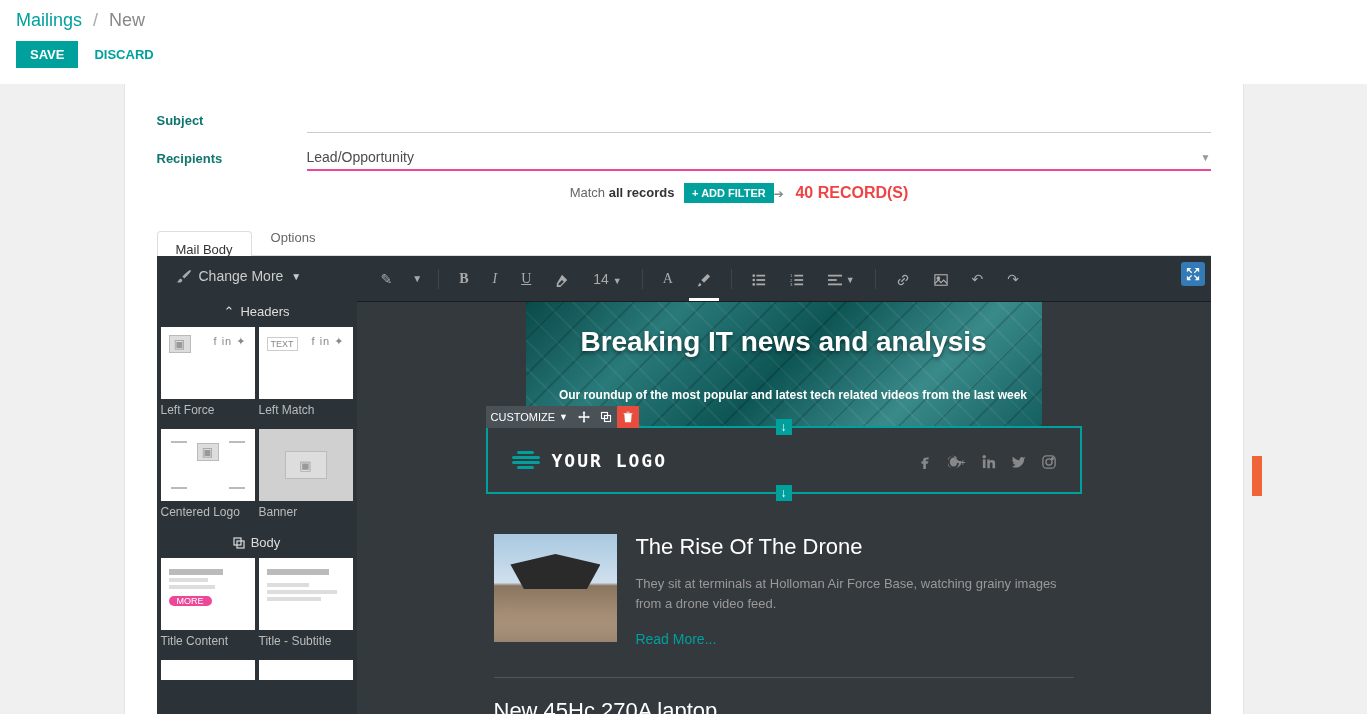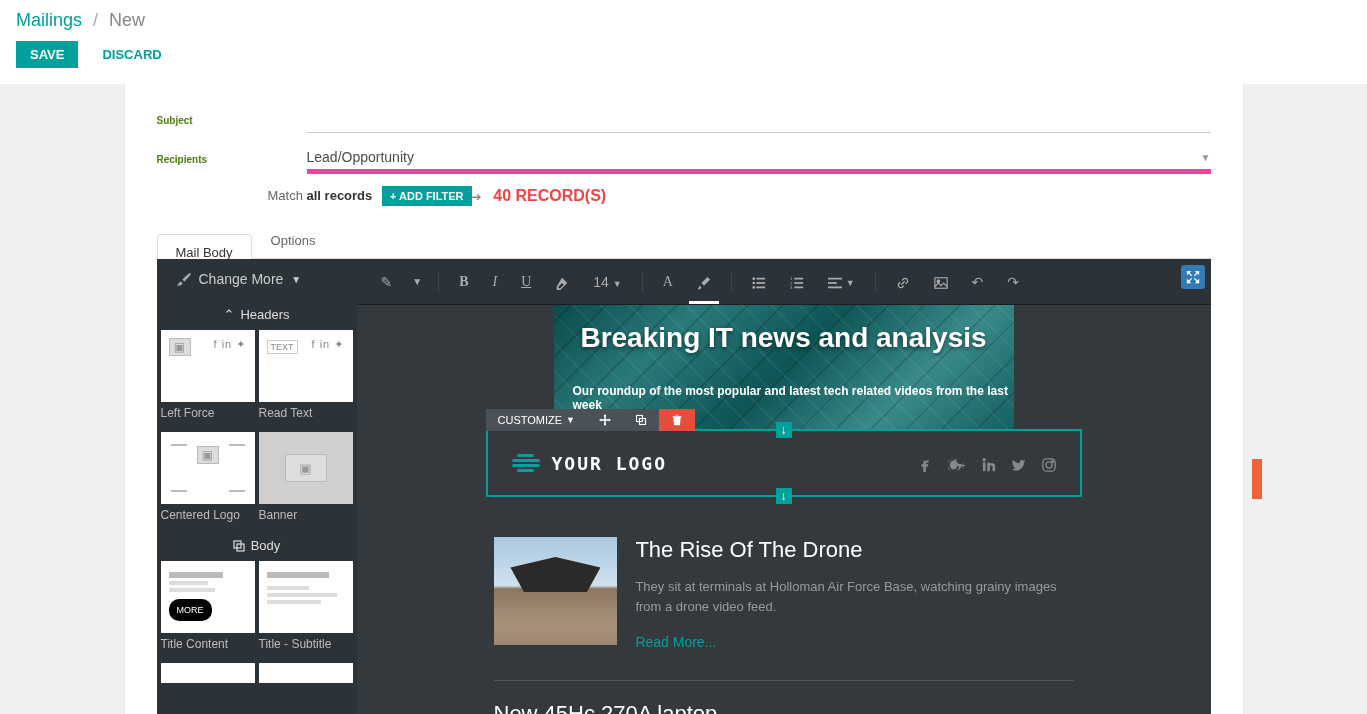--- a/index.html
+++ b/index.html
@@ -2,30 +2,30 @@
 <html><head>
 <meta charset="utf-8">
 <style>
 * { margin: 0; padding: 0; box-sizing: border-box; }
 body { font-family: -apple-system, "Helvetica Neue", Helvetica, Arial, sans-serif; font-size: 13px; color: #4c4c4c; background: #f0f0f0; width: 1367px; height: 714px; overflow: hidden; }
 .top-bar { background: #fff; padding: 10px 16px 16px; }
 .breadcrumb { font-size: 18px; margin-bottom: 10px; }
 .bc-root { color: #00a09d; text-decoration: none; }
 .bc-sep { color: #aaa; margin: 0 6px; }
 .bc-current { color: #888; }
-.actions { display: flex; align-items: center; gap: 24px; }
+.actions { display: flex; align-items: center; gap: 16px; }
 .btn-save { background: #00a09d; color: #fff; border: none; padding: 6px 14px; font-size: 13px; font-weight: 600; cursor: pointer; }
 .btn-discard { color: #00a09d; background: none; border: none; font-size: 13px; font-weight: 600; cursor: pointer; }
 .form-sheet { background: #fff; max-width: 1120px; margin: 0 auto; padding: 24px 32px 0; border: 1px solid #e5e5e5; border-top: none; }
 .field-row { display: flex; margin-bottom: 12px; align-items: center; }
-.field-label { width: 150px; font-weight: 600; font-size: 10px; color: #4d7c0f; }
+.field-label { width: 150px; font-weight: 600; font-size: 13px; color: #0f766e; }
 .field-input { flex: 1; border: none; border-bottom: 1px solid #ccc; font-size: 14px; padding: 4px 0; background: transparent; outline: none; }
-.recipient-select { flex: 1; border: none; border-bottom: 5px solid #ec4899; padding: 4px 0; font-size: 14px; display: flex; justify-content: space-between; align-items: center; cursor: pointer; }
+.recipient-select { flex: 1; border: none; border-bottom: 2px solid #ec4899; padding: 4px 0; font-size: 14px; display: flex; justify-content: space-between; align-items: center; cursor: pointer; }
 .caret { color: #999; font-size: 10px; }
-.filter-row { display: flex; align-items: center; justify-content: flex-start; margin-left: 111px; margin-bottom: 16px; }
+.filter-row { display: flex; align-items: center; justify-content: center; margin-left: 111px; margin-bottom: 16px; }
 .match-text { font-size: 13px; color: #666; }
 .match-text b { color: #333; }
 .add-filter-btn { background: #00a09d; color: #fff; border: none; padding: 4px 8px; font-size: 11px; font-weight: 600; cursor: pointer; margin-left: 6px; }
 .records-link { color: #ef4444; font-size: 16px; font-weight: 600; text-decoration: none; }
 .records-arrow { color: #888; margin-right: 8px; font-size: 12px; }
 .tabs { display: flex; border-bottom: 1px solid #ddd; }
 .tab { padding: 10px 18px; border: 1px solid transparent; border-bottom: none; cursor: pointer; font-size: 13px; color: #666; }
 .tab.active { border-color: #ddd; background: #fff; color: #333; border-radius: 4px 4px 0 0; position: relative; top: 12px; }
 .editor-wrap { background: #2c3338; position: relative; display: flex; height: 470px; }
 .block-panel { width: 200px; background: #2c3338; color: #fff; overflow: hidden; position: relative; }
@@ -34,37 +34,37 @@
 .change-style { padding: 12px 20px; color: #ccc; font-size: 14px; cursor: pointer; display: flex; align-items: center; gap: 8px; }
 .section-title { text-align: center; padding: 8px; font-size: 13px; color: #ddd; display: flex; align-items: center; justify-content: center; gap: 6px; }
 .block-grid { display: grid; grid-template-columns: 1fr 1fr; gap: 4px; padding: 0 4px; }
 .block-item { cursor: grab; }
 .block-thumb { background: #fff; height: 72px; padding: 8px; position: relative; }
 .block-caption { font-size: 12px; color: #bbb; padding: 4px 0 8px; }
 .thumb-img { width: 22px; height: 18px; background: #ddd; border: 1px solid #bbb; display: inline-flex; align-items: center; justify-content: center; font-size: 12px; color: #999; }
 .thumb-social { position: absolute; top: 8px; right: 8px; font-size: 11px; color: #888; letter-spacing: 1px; }
 .thumb-text-label { font-size: 9px; color: #888; border: 1px solid #ccc; padding: 1px 3px; }
 .thumb-line { height: 6px; background: #bbb; margin: 3px 0; }
-.thumb-more { background: #000000; color: #fff; font-size: 9px; padding: 6px 8px; border-radius: 10px; display: inline-block; margin-top: 4px; }
+.thumb-more { background: #ec4899; color: #fff; font-size: 9px; padding: 0 8px; border-radius: 10px; display: inline-block; margin-top: 4px; }
 .thumb-centered-big { width: 42px; height: 28px; background: #ddd; border: 1px solid #bbb; margin: 14px auto; display: flex; align-items: center; justify-content: center; color: #999; }
 .thumb-banner-bg { background: #d0d0d0; height: 72px; display: flex; align-items: center; justify-content: center; }
 .toolbar { position: absolute; top: 0; left: 200px; right: 0; height: 46px; background: #2c3338; border-bottom: 1px solid #1a1e22; display: flex; align-items: center; padding: 0 20px; gap: 16px; z-index: 10; }
 .tb-btn { color: #aaa; cursor: pointer; font-size: 14px; padding: 4px; }
 .tb-btn.active-underline { position: relative; }
 .tb-btn.active-underline::after { content: ''; position: absolute; bottom: -10px; left: -4px; right: -4px; height: 3px; background: #fff; }
 .tb-sep { width: 1px; height: 20px; background: #444; }
 .expand-btn { position: absolute; top: 6px; right: 6px; width: 24px; height: 24px; background: #337ab7; color: #fff; display: flex; align-items: center; justify-content: center; border-radius: 3px; cursor: pointer; z-index: 20; font-size: 14px; }
 .canvas { position: absolute; top: 46px; left: 200px; right: 0; bottom: 0; background: #34393e; overflow: hidden; padding-top: 0; }
-.hero { margin: 0 auto; width: 460px; height: 124px; background: linear-gradient(135deg, #0a4a4a 0%, #2a7a7a 25%, #0e5555 50%, #3a8a8a 75%, #155f5f 100%); position: relative; display: flex; flex-direction: column; align-items: center; justify-content: center; color: #fff; overflow: hidden; }
+.hero { margin: 0 auto; width: 516px; height: 124px; background: linear-gradient(135deg, #0a4a4a 0%, #2a7a7a 25%, #0e5555 50%, #3a8a8a 75%, #155f5f 100%); position: relative; display: flex; flex-direction: column; align-items: center; justify-content: center; color: #fff; overflow: hidden; }
 .hero::before { content: ''; position: absolute; inset: 0; background: repeating-linear-gradient(45deg, rgba(255,255,255,0.05) 0 2px, transparent 2px 20px), repeating-linear-gradient(-45deg, rgba(0,0,0,0.15) 0 2px, transparent 2px 25px); }
 .hero-title { font-size: 28px; font-weight: bold; position: relative; text-shadow: 0 2px 4px rgba(0,0,0,0.5); }
 .hero-sub { font-size: 12px; position: relative; margin-top: 30px; font-weight: 600; margin-left: 19px; }
 .logo-block { margin: 0 auto; width: 596px; border: 2px solid #00a09d; position: relative; padding: 18px 24px; display: flex; justify-content: space-between; align-items: center; }
 .customize-bar { position: absolute; top: -22px; left: -2px; display: flex; height: 22px; }
-.cust-btn { background: #4a5258; color: #fff; font-size: 11px; padding: 4px 12px; border: none; cursor: pointer; display: flex; align-items: center; gap: 4px; }
+.cust-btn { background: #4a5258; color: #fff; font-size: 11px; padding: 4px 5px; border: none; cursor: pointer; display: flex; align-items: center; gap: 4px; }
 .cust-btn.red { background: #e74c3c; }
 .logo-text { color: #fff; font-size: 18px; font-weight: 600; letter-spacing: 2px; display: flex; align-items: center; gap: 12px; font-family: monospace; }
 .logo-mark { width: 28px; height: 28px; display: flex; flex-direction: column; justify-content: center; gap: 2px; }
 .logo-mark span { height: 3px; background: #00a09d; border-radius: 2px; }
 .logo-mark span:nth-child(1) { width: 60%; margin-left: 20%; }
 .logo-mark span:nth-child(2) { width: 100%; }
 .logo-mark span:nth-child(3) { width: 100%; }
 .logo-mark span:nth-child(4) { width: 60%; margin-left: 20%; }
 .social-icons { display: flex; gap: 16px; color: #888; font-size: 15px; }
 .arrow-handle { position: absolute; left: 50%; transform: translateX(-50%); width: 16px; height: 16px; background: #00a09d; color: #fff; font-size: 12px; display: flex; align-items: center; justify-content: center; cursor: pointer; }
@@ -152,21 +152,21 @@
             <span class="thumb-img">▣</span>
             <span class="thumb-social">f in ✦</span>
           </div>
           <div class="block-caption">Left Force</div>
         </div>
         <div class="block-item">
           <div class="block-thumb">
             <span class="thumb-text-label">TEXT</span>
             <span class="thumb-social">f in ✦</span>
           </div>
-          <div class="block-caption">Read Text</div>
+          <div class="block-caption">Left Match</div>
         </div>
         <div class="block-item">
           <div class="block-thumb" style="text-align:center">
             <div style="position:absolute;top:12px;left:10px;width:16px;height:2px;background:#bbb"></div>
             <div style="position:absolute;top:12px;right:10px;width:16px;height:2px;background:#bbb"></div>
             <span class="thumb-img" style="margin-top:6px">▣</span>
             <div style="position:absolute;bottom:12px;left:10px;width:16px;height:2px;background:#bbb"></div>
             <div style="position:absolute;bottom:12px;right:10px;width:16px;height:2px;background:#bbb"></div>
           </div>
           <div class="block-caption">Centered Logo</div>

